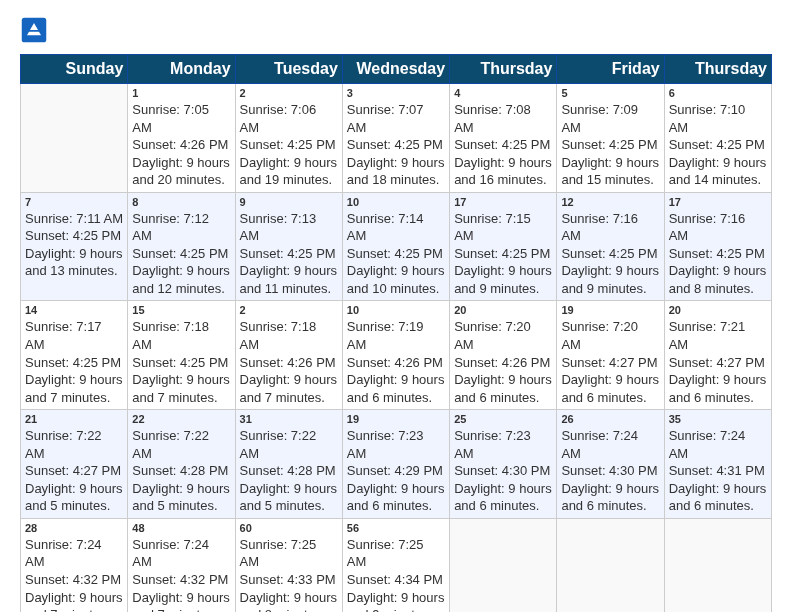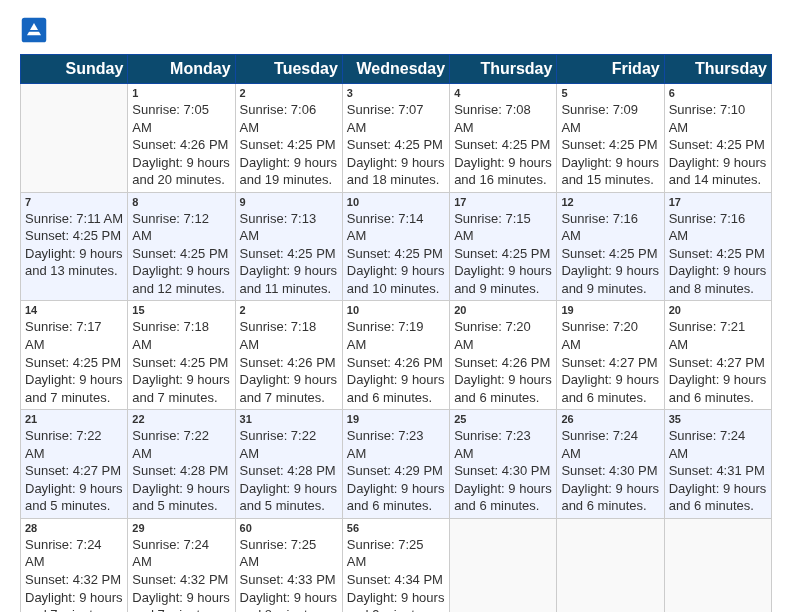--- a/index.html
+++ b/index.html
@@ -247,21 +247,21 @@
             <span class="day-number">35</span>
             <div class="cell-text">Sunrise: 7:24 AM<br>Sunset: 4:31 PM<br>Daylight: 9 hours and 6 minutes.</div>
           </td>
         </tr>
         <tr>
           <td>
             <span class="day-number">28</span>
             <div class="cell-text">Sunrise: 7:24 AM<br>Sunset: 4:32 PM<br>Daylight: 9 hours and 7 minutes.</div>
           </td>
           <td>
-            <span class="day-number">29</span>
+            <span class="day-number">48</span>
             <div class="cell-text">Sunrise: 7:24 AM<br>Sunset: 4:32 PM<br>Daylight: 9 hours and 7 minutes.</div>
           </td>
           <td>
             <span class="day-number">60</span>
             <div class="cell-text">Sunrise: 7:25 AM<br>Sunset: 4:33 PM<br>Daylight: 9 hours and 8 minutes.</div>
           </td>
           <td>
             <span class="day-number">56</span>
             <div class="cell-text">Sunrise: 7:25 AM<br>Sunset: 4:34 PM<br>Daylight: 9 hours and 9 minutes.</div>
           </td>

